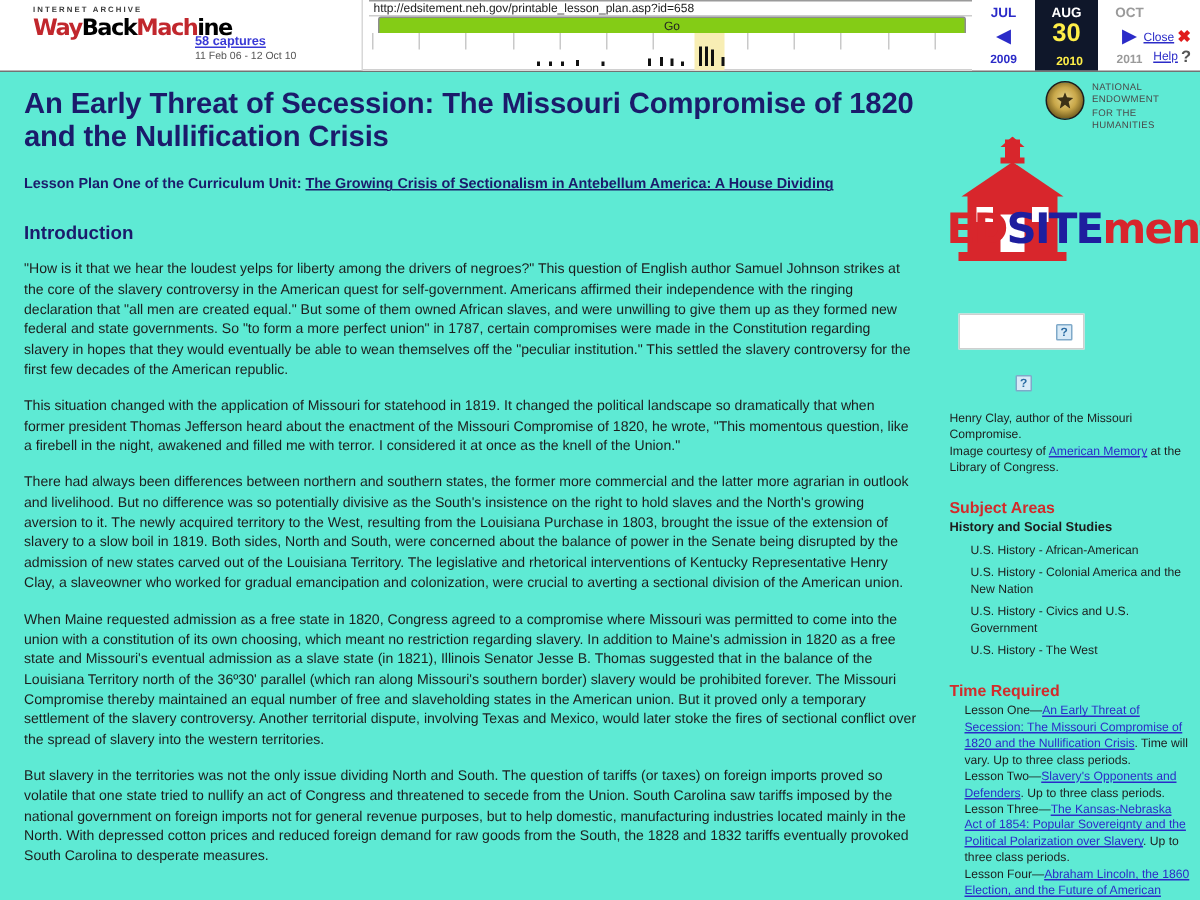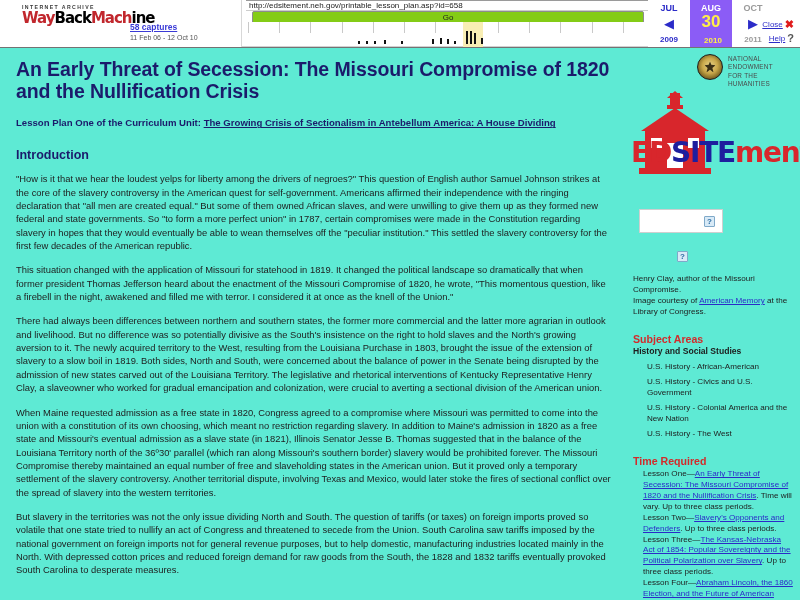--- a/index.html
+++ b/index.html
@@ -159,21 +159,21 @@
   .wb-month-col.side .y { color: #2b2bc8; font-weight: bold; font-size: 8px; position: absolute; bottom: 3px; left: 0; right: 0; }
   .wb-month-col.side.future .m { color: #9a9a9a; }
   .wb-month-col.side.future .y { color: #9a9a9a; }
   .wb-arrow {
     font-size: 13px;
     color: #2b2bc8;
     line-height: 1;
     margin-top: 4px;
   }
   .wb-month-col.current {
-    background: #8b5cf6;
+    background: #0f172a;
     width: 42px;
   }
   .wb-month-col.current .m { color: #ffffff; font-weight: bold; font-size: 9px; }
   .wb-month-col.current .d { color: #ffef48; font-weight: bold; font-size: 17px; line-height: 1.05; }
   .wb-month-col.current .y { color: #ffef48; font-weight: bold; font-size: 8px; position: absolute; bottom: 2px; left: 4px; right: 0; }
 
   .wb-closehelp {
     flex: 1 1 auto;
     position: relative;
     padding-right: 6px;
@@ -509,22 +509,22 @@
 
     <div class="side-caption">
       <span>Henry Clay, author of the Missouri Compromise.</span><br>
       <span>Image courtesy of </span><a href="#">American Memory</a><span> at the Library of Congress.</span>
     </div>
 
     <h3 class="side-head">Subject Areas</h3>
     <div class="side-subhead">History and Social Studies</div>
     <ul class="subject-list" id="subject-list">
         <li>U.S. History - African-American</li>
+        <li>U.S. History - Colonial America and the New Nation</li>
         <li>U.S. History - Civics and U.S. Government</li>
-        <li>U.S. History - Colonial America and the New Nation</li>
         <li>U.S. History - The West</li>
       </ul>
 
     <h3 class="side-head">Time Required</h3>
     <div class="time-list" id="time-list">
         <div class="entry"><span>Lesson One—</span><a href="#">An Early Threat of Secession: The Missouri Compromise of 1820 and the Nullification Crisis</a><span>. Time will vary. Up to three class periods.</span></div>
         <div class="entry"><span>Lesson Two—</span><a href="#">Slavery's Opponents and Defenders</a><span>. Up to three class periods.</span></div>
         <div class="entry"><span>Lesson Three—</span><a href="#">The Kansas-Nebraska Act of 1854: Popular Sovereignty and the Political Polarization over Slavery</a><span>. Up to three class periods.</span></div>
         <div class="entry"><span>Lesson Four—</span><a href="#">Abraham Lincoln, the 1860 Election, and the Future of American Slavery</a><span>. Up to three class periods.</span></div>
       </div>

